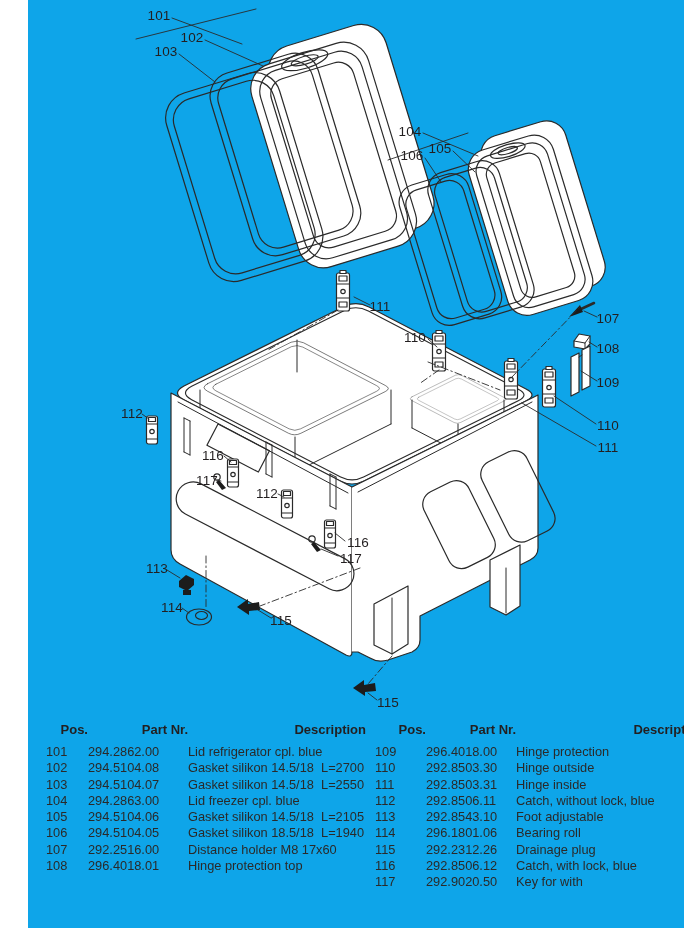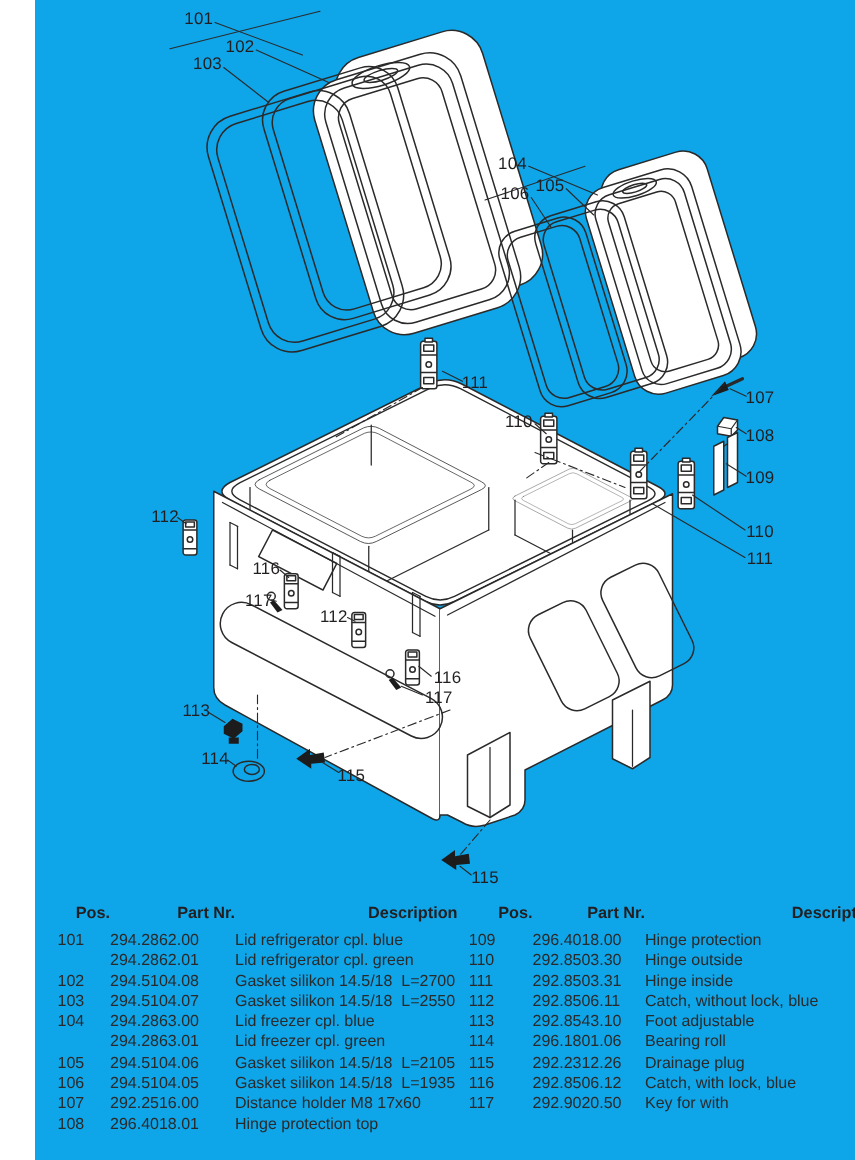--- a/index.html
+++ b/index.html
@@ -285,53 +285,43 @@
         </tr>
       </thead>
       <tbody>
 
       <tr>
             <td>101</td>
             <td>294.2862.00</td>
             <td>Lid refrigerator cpl. blue</td>
           </tr>
           <tr>
-            <td></td>
-            <td>294.2862.01</td>
-            <td>Lid refrigerator cpl. green</td>
-          </tr>
-          <tr>
             <td>102</td>
             <td>294.5104.08</td>
             <td>Gasket silikon 14.5/18  L=2700</td>
           </tr>
           <tr>
             <td>103</td>
             <td>294.5104.07</td>
             <td>Gasket silikon 14.5/18  L=2550</td>
           </tr>
           <tr>
             <td>104</td>
             <td>294.2863.00</td>
             <td>Lid freezer cpl. blue</td>
           </tr>
           <tr>
-            <td></td>
-            <td>294.2863.01</td>
-            <td>Lid freezer cpl. green</td>
-          </tr>
-          <tr>
             <td>105</td>
             <td>294.5104.06</td>
             <td>Gasket silikon 14.5/18  L=2105</td>
           </tr>
           <tr>
             <td>106</td>
             <td>294.5104.05</td>
-            <td>Gasket silikon 14.5/18  L=1935</td>
+            <td>Gasket silikon 18.5/18  L=1940</td>
           </tr>
           <tr>
             <td>107</td>
             <td>292.2516.00</td>
             <td>Distance holder M8 17x60</td>
           </tr>
           <tr>
             <td>108</td>
             <td>296.4018.01</td>
             <td>Hinge protection top</td>

